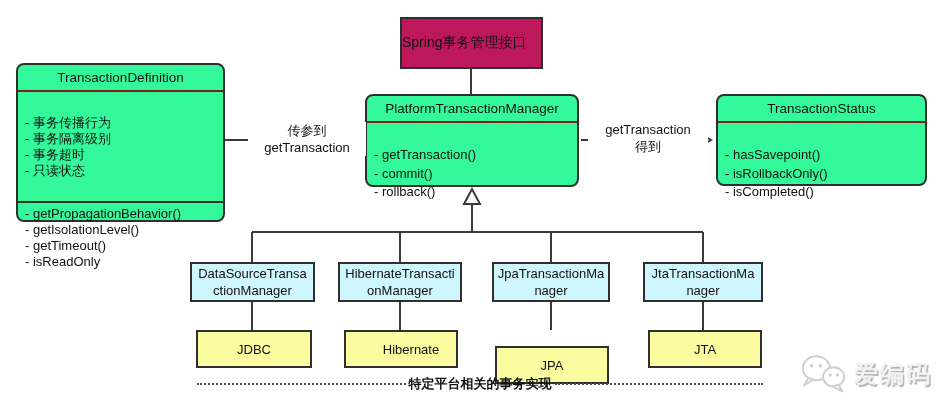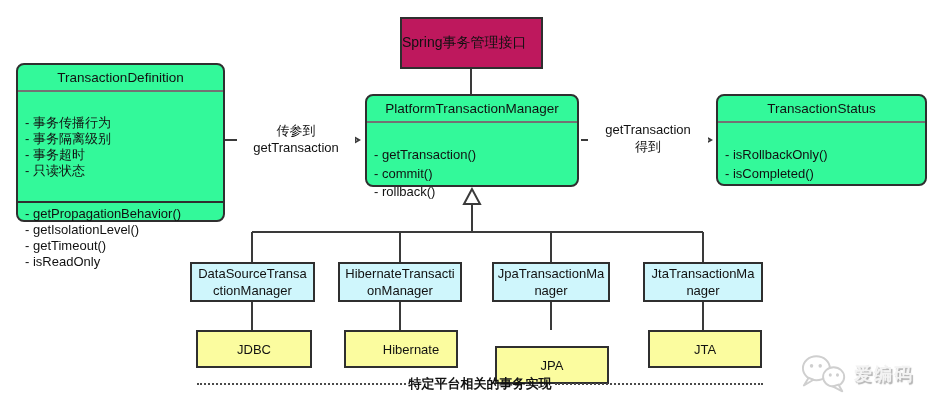--- a/index.html
+++ b/index.html
@@ -33,21 +33,21 @@
     font-size: 14px;
   }
   .class-box {
     background: #33F99A;
     border-radius: 8px;
     display: flex;
     flex-direction: column;
   }
   .class-title {
     text-align: right;
-    border-bottom: 2px solid #737373;
+    border-bottom: 2px solid #7f1d1d;
     display: flex; align-items: center; justify-content: center;
     font-size: 13.5px;
     flex: 0 0 27px;
   }
   .member-list { padding: 3px 7px 2px 7px; margin-top: 20px; }
   .member-list .row { line-height: 16px; white-space: nowrap; }
   .member-list.wide .row { line-height: 18.5px; }
   .section-split { border-top: 2px solid #2f2f2f; }
   .impl-box {
     background: #CFF6FC;
@@ -88,21 +88,21 @@
     padding: 0 3px;
     white-space: nowrap;
   }
   .watermark {
     position: absolute;
     left: 796px; top: 350px;
     display: flex; align-items: center;
     z-index: 1;
   }
   .watermark-text {
-    font-size: 18px;
+    font-size: 24px;
     font-weight: bold;
     letter-spacing: 2px;
     color: #f3f3f3;
     text-shadow: 1.5px 1.5px 1px #b3b3b3, -0.5px -0.5px 0 #ffffff;
   }
 </style>
 </head>
 <body>
 
 <div class="stage">
@@ -156,26 +156,27 @@
     <div class="member-list wide" style="flex:1 1 auto;">
       <div class="row">- getTransaction()</div>
       <div class="row">- commit()</div>
       <div class="row">- rollback()</div>
     </div>
   </div>
 
   <div class="box class-box" style="left:716px; top:94px; width:211px; height:92px;">
     <div class="class-title">TransactionStatus</div>
     <div class="member-list wide" style="flex:1 1 auto;">
+      <div class="row">- hasSavepoint()</div>
       <div class="row">- isRollbackOnly()</div>
       <div class="row">- isCompleted()</div>
     </div>
   </div>
 
-  <div class="arrow-label" style="left:237px; top:122px; width:118px;">
+  <div class="arrow-label" style="left:248px; top:122px; width:118px;">
     <div>传参到</div>
     <div>getTransaction</div>
   </div>
   <div class="arrow-label" style="left:588px; top:121px; width:120px;">
     <div>getTransaction</div>
     <div>得到</div>
   </div>
 
   <div class="box impl-box" style="left:190px; top:262px; width:125px; height:40px;">
     <span>DataSourceTransactionManager</span>

